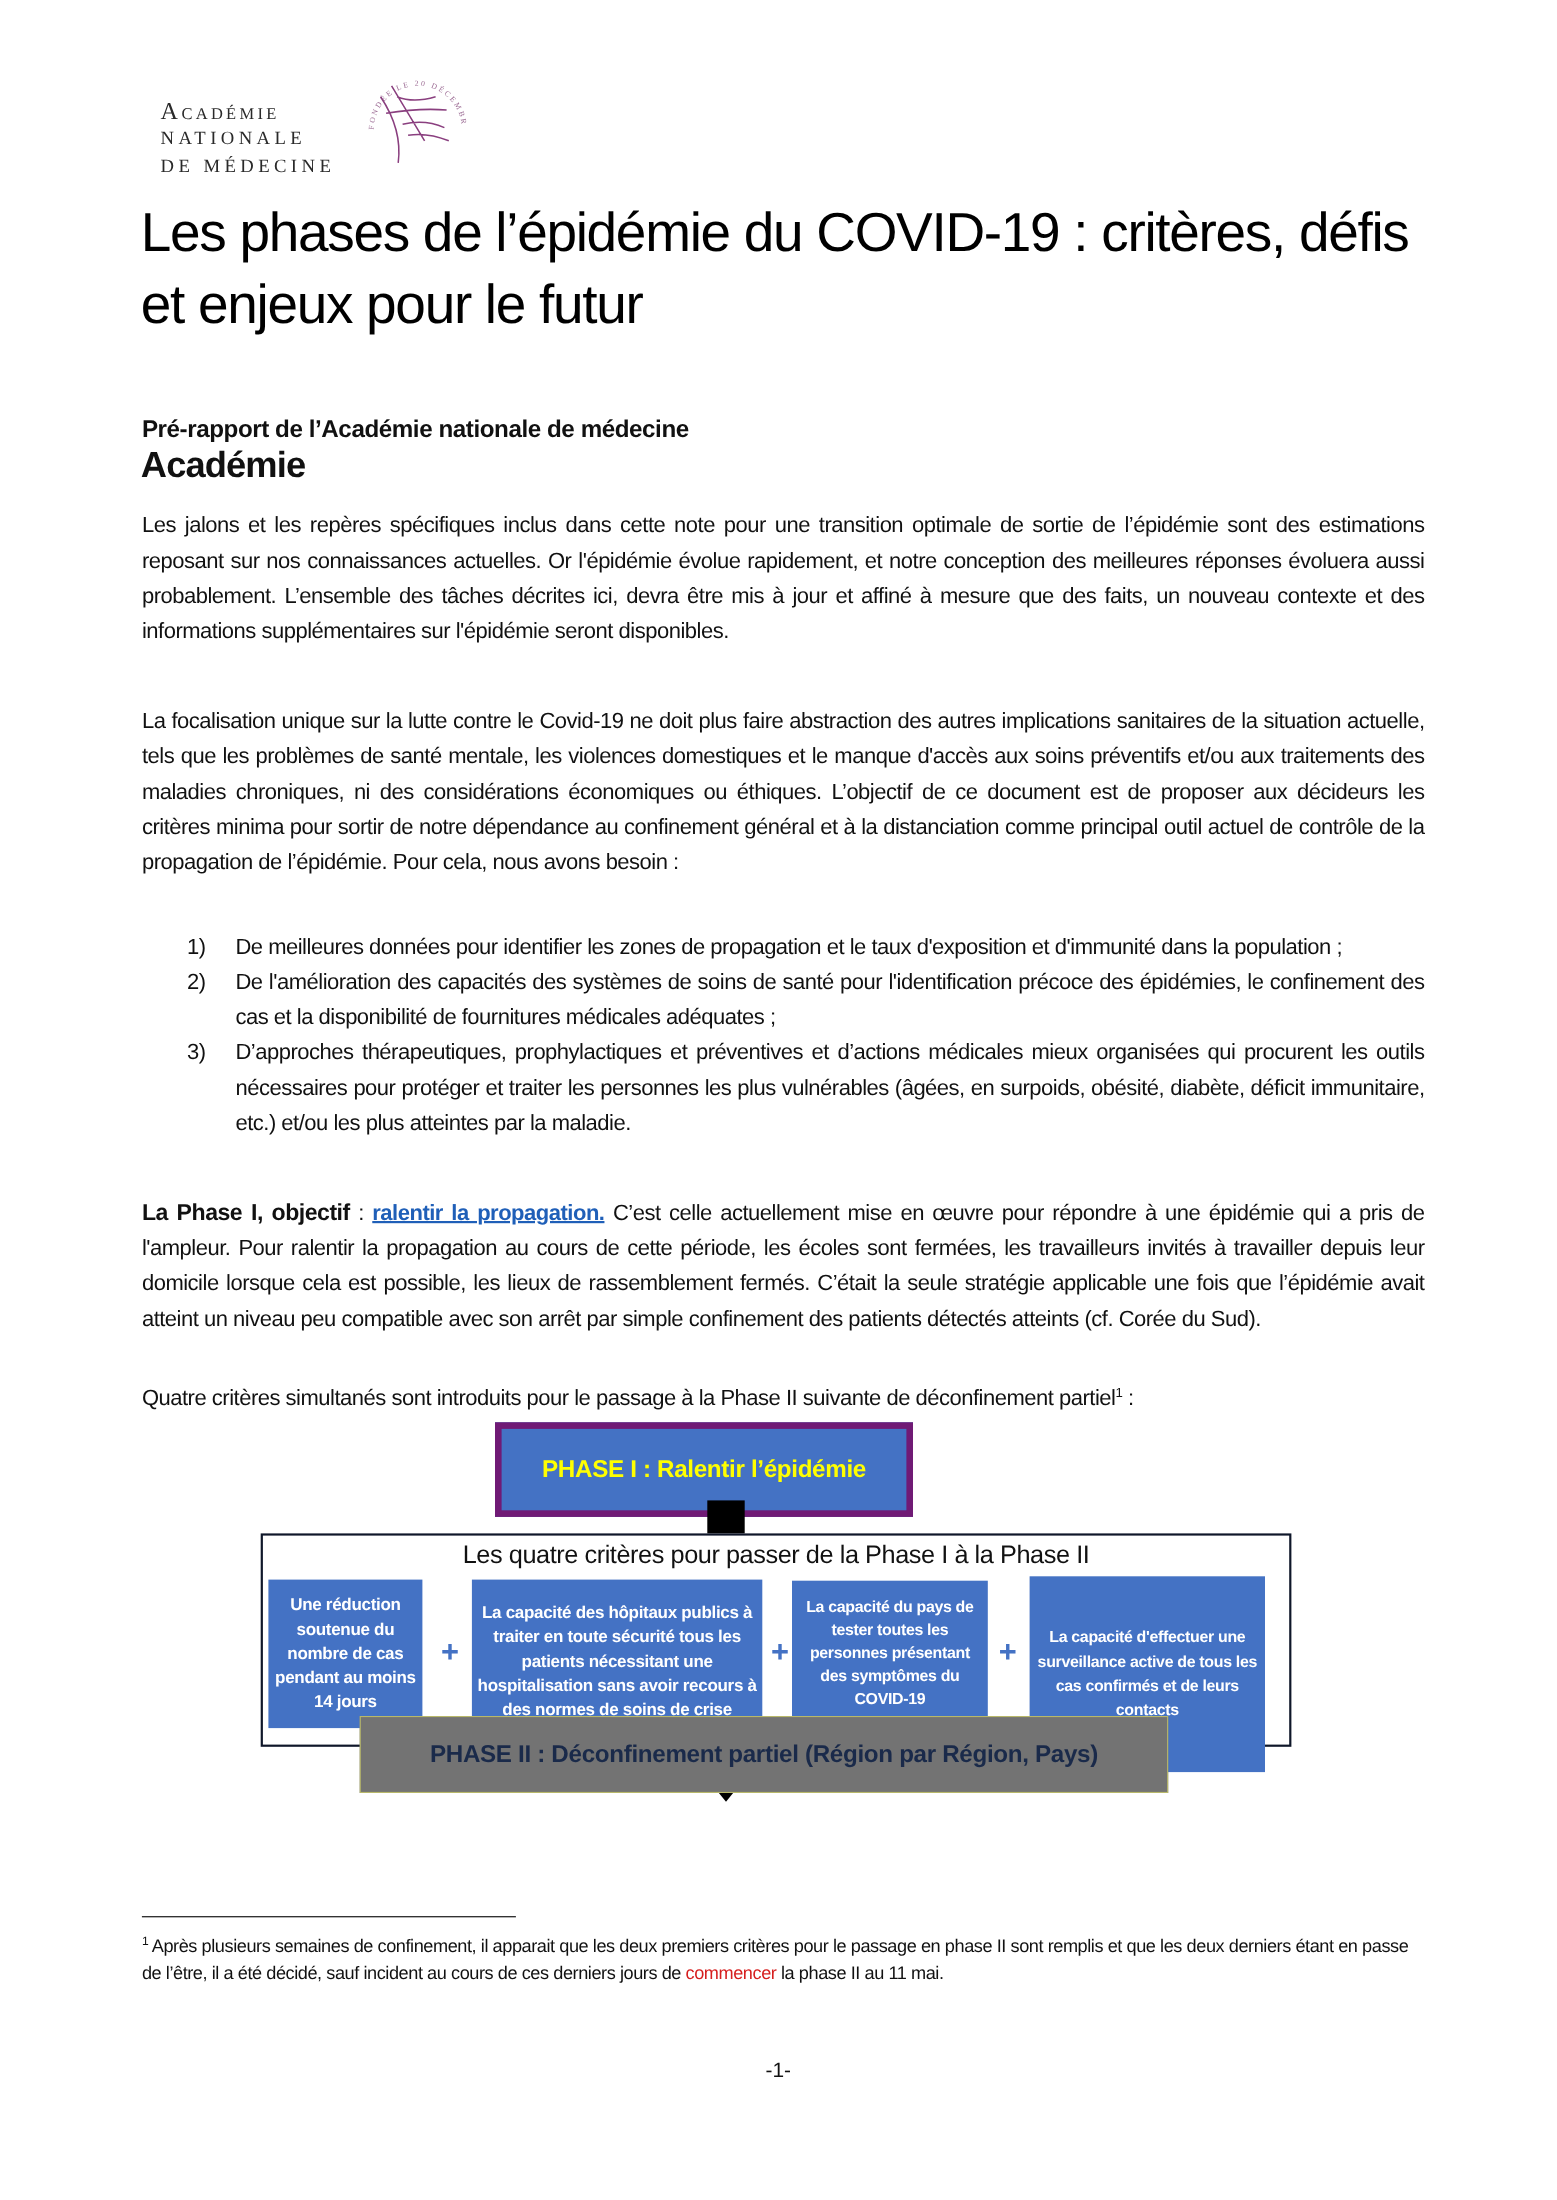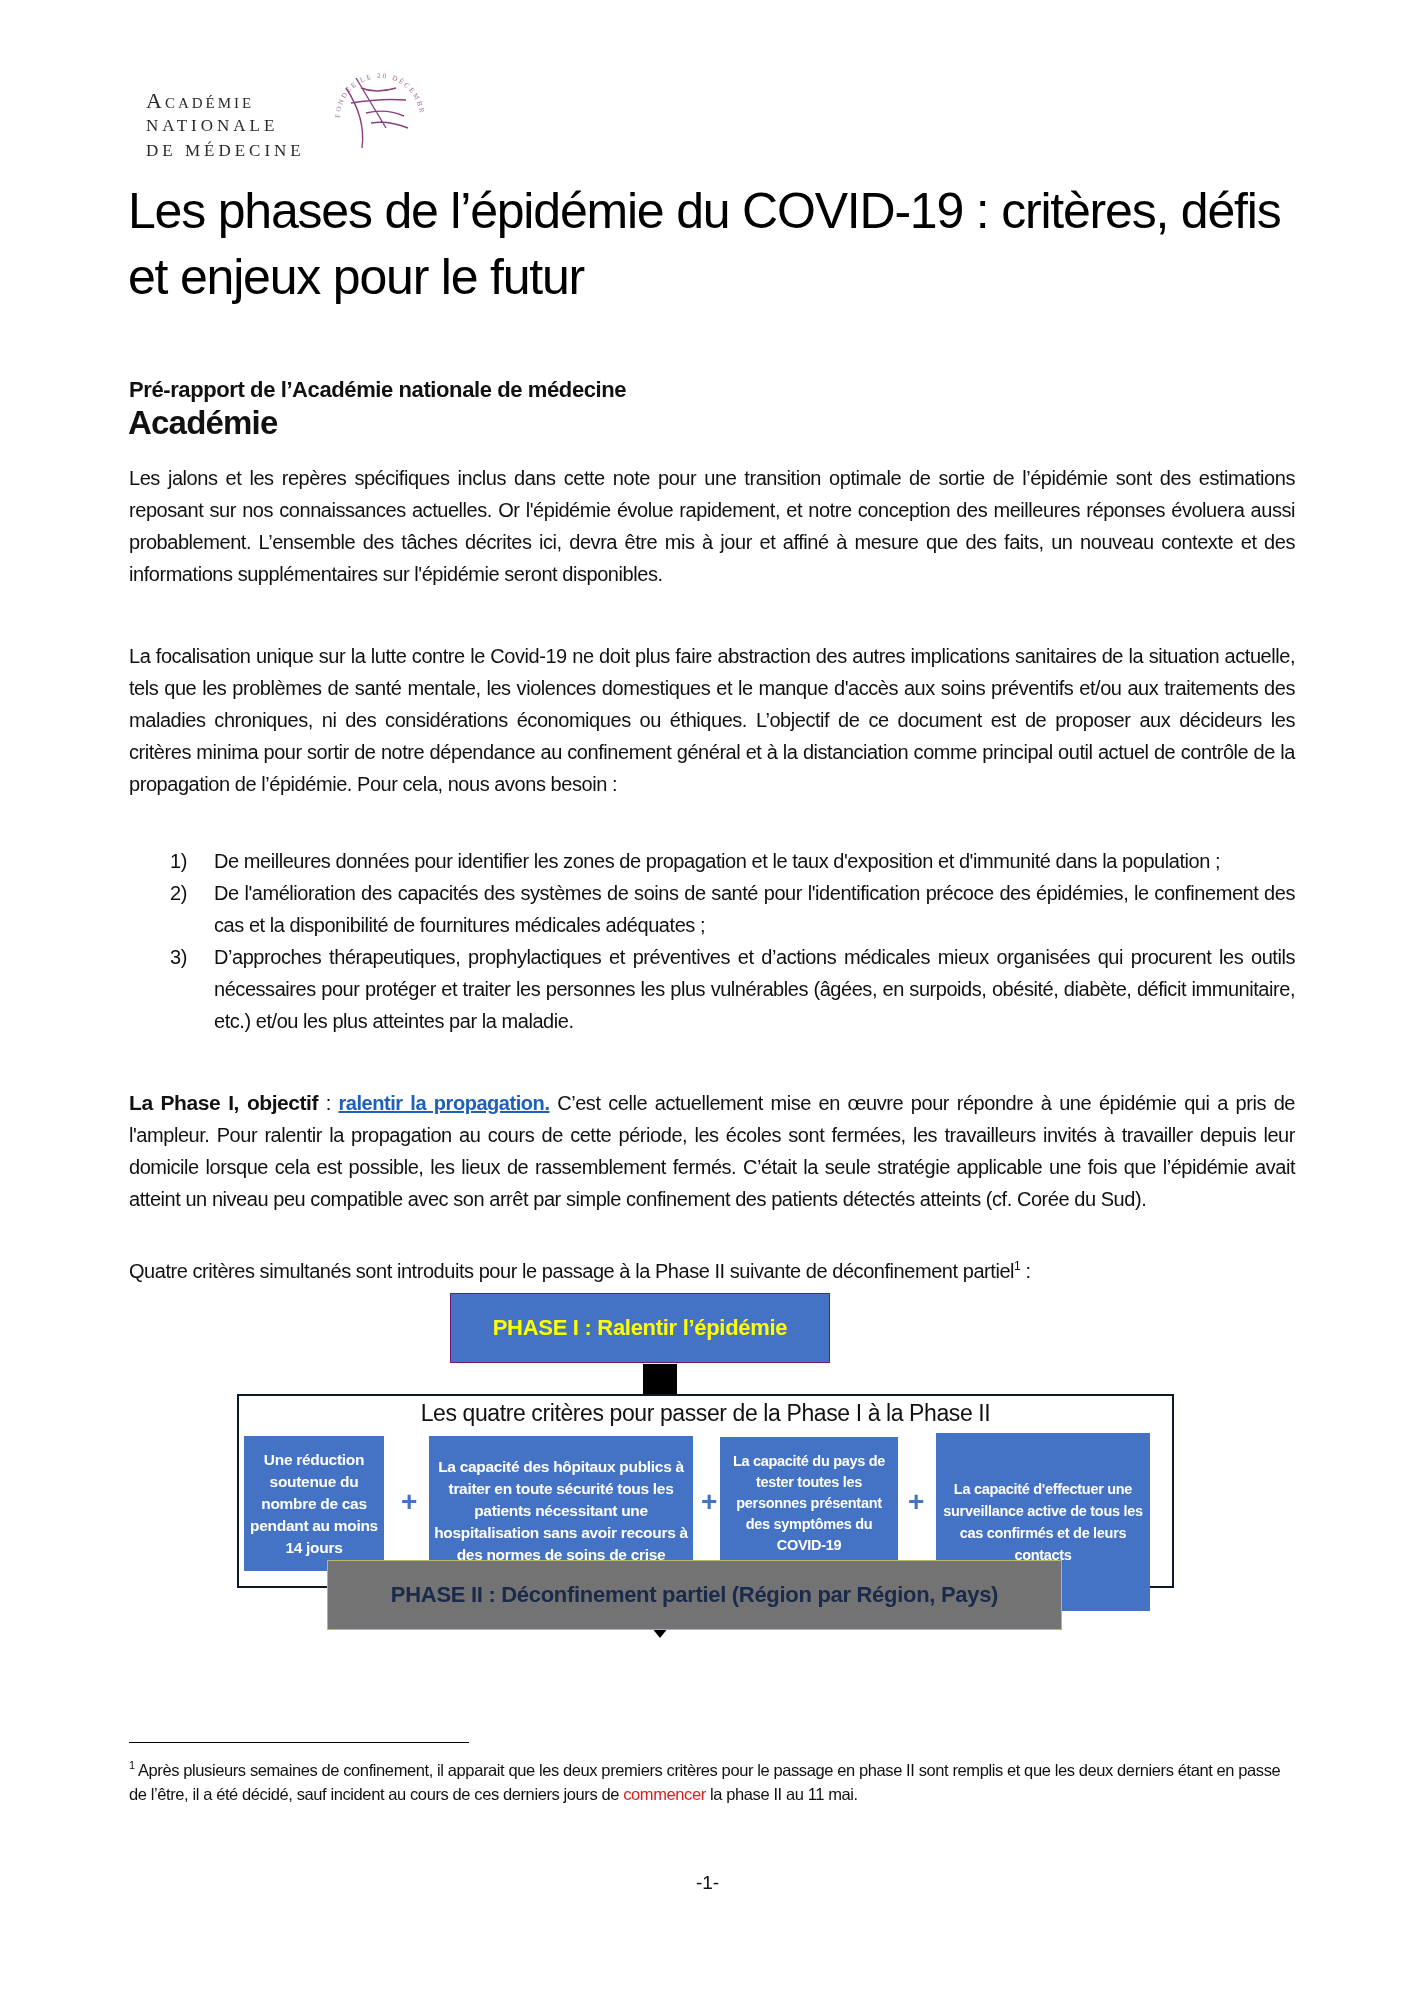--- a/index.html
+++ b/index.html
@@ -27,21 +27,21 @@
     .list-num { width: 44px; flex: 0 0 44px; }
     .list-text { flex: 1; }
 
     .p3 { top: 1087px; }
     .p3 .lead { font-weight: bold; font-size: 21px; }
     .p3 .link { color: #1f5fb8; font-weight: bold; text-decoration: underline; }
     .p4 { top: 1250px; text-align: left; }
     .p4 sup { font-size: 12px; }
 
     
-    .phase1 { position: absolute; left: 450px; top: 1293px; width: 380px; height: 70px; background: #4472c4; border: 1px solid #701a75; display: flex; align-items: center; justify-content: center; color: #ffff00; font-weight: bold; font-size: 22px; letter-spacing: -0.3px; }
+    .phase1 { position: absolute; left: 450px; top: 1293px; width: 380px; height: 86px; background: #4472c4; border: 6px solid #701a75; display: flex; align-items: center; justify-content: center; color: #ffff00; font-weight: bold; font-size: 22px; letter-spacing: -0.3px; }
     .stem1 { position: absolute; left: 643px; top: 1364px; width: 34px; height: 30px; background: #000; }
     .criteria-frame { position: absolute; left: 237px; top: 1394px; width: 937px; height: 194px; border: 2px solid #0f172a; }
     .criteria-title { position: absolute; left: 0; top: 4px; width: 100%; text-align: center; font-size: 23px; color: #111; letter-spacing: -0.4px; }
     .crit { position: absolute; background: #4472c4; color: #fff; font-weight: bold; font-size: 15.5px; line-height: 22px; display: flex; align-items: center; justify-content: center; text-align: center; padding: 2px 4px; letter-spacing: -0.3px; }
     .c1 { left: 244px; top: 1436px; width: 140px; height: 135px; }
     .c2 { left: 429px; top: 1436px; width: 264px; height: 150px; }
     .c3 { left: 720px; top: 1437px; width: 178px; height: 133px; font-size: 14.5px; line-height: 21px; }
     .c4 { left: 936px; top: 1433px; width: 214px; height: 178px; font-size: 14.5px; }
     .plus { position: absolute; color: #4472c4; font-size: 28px; font-weight: bold; line-height: 28px; }
     .pl1 { left: 401px; top: 1488px; }

